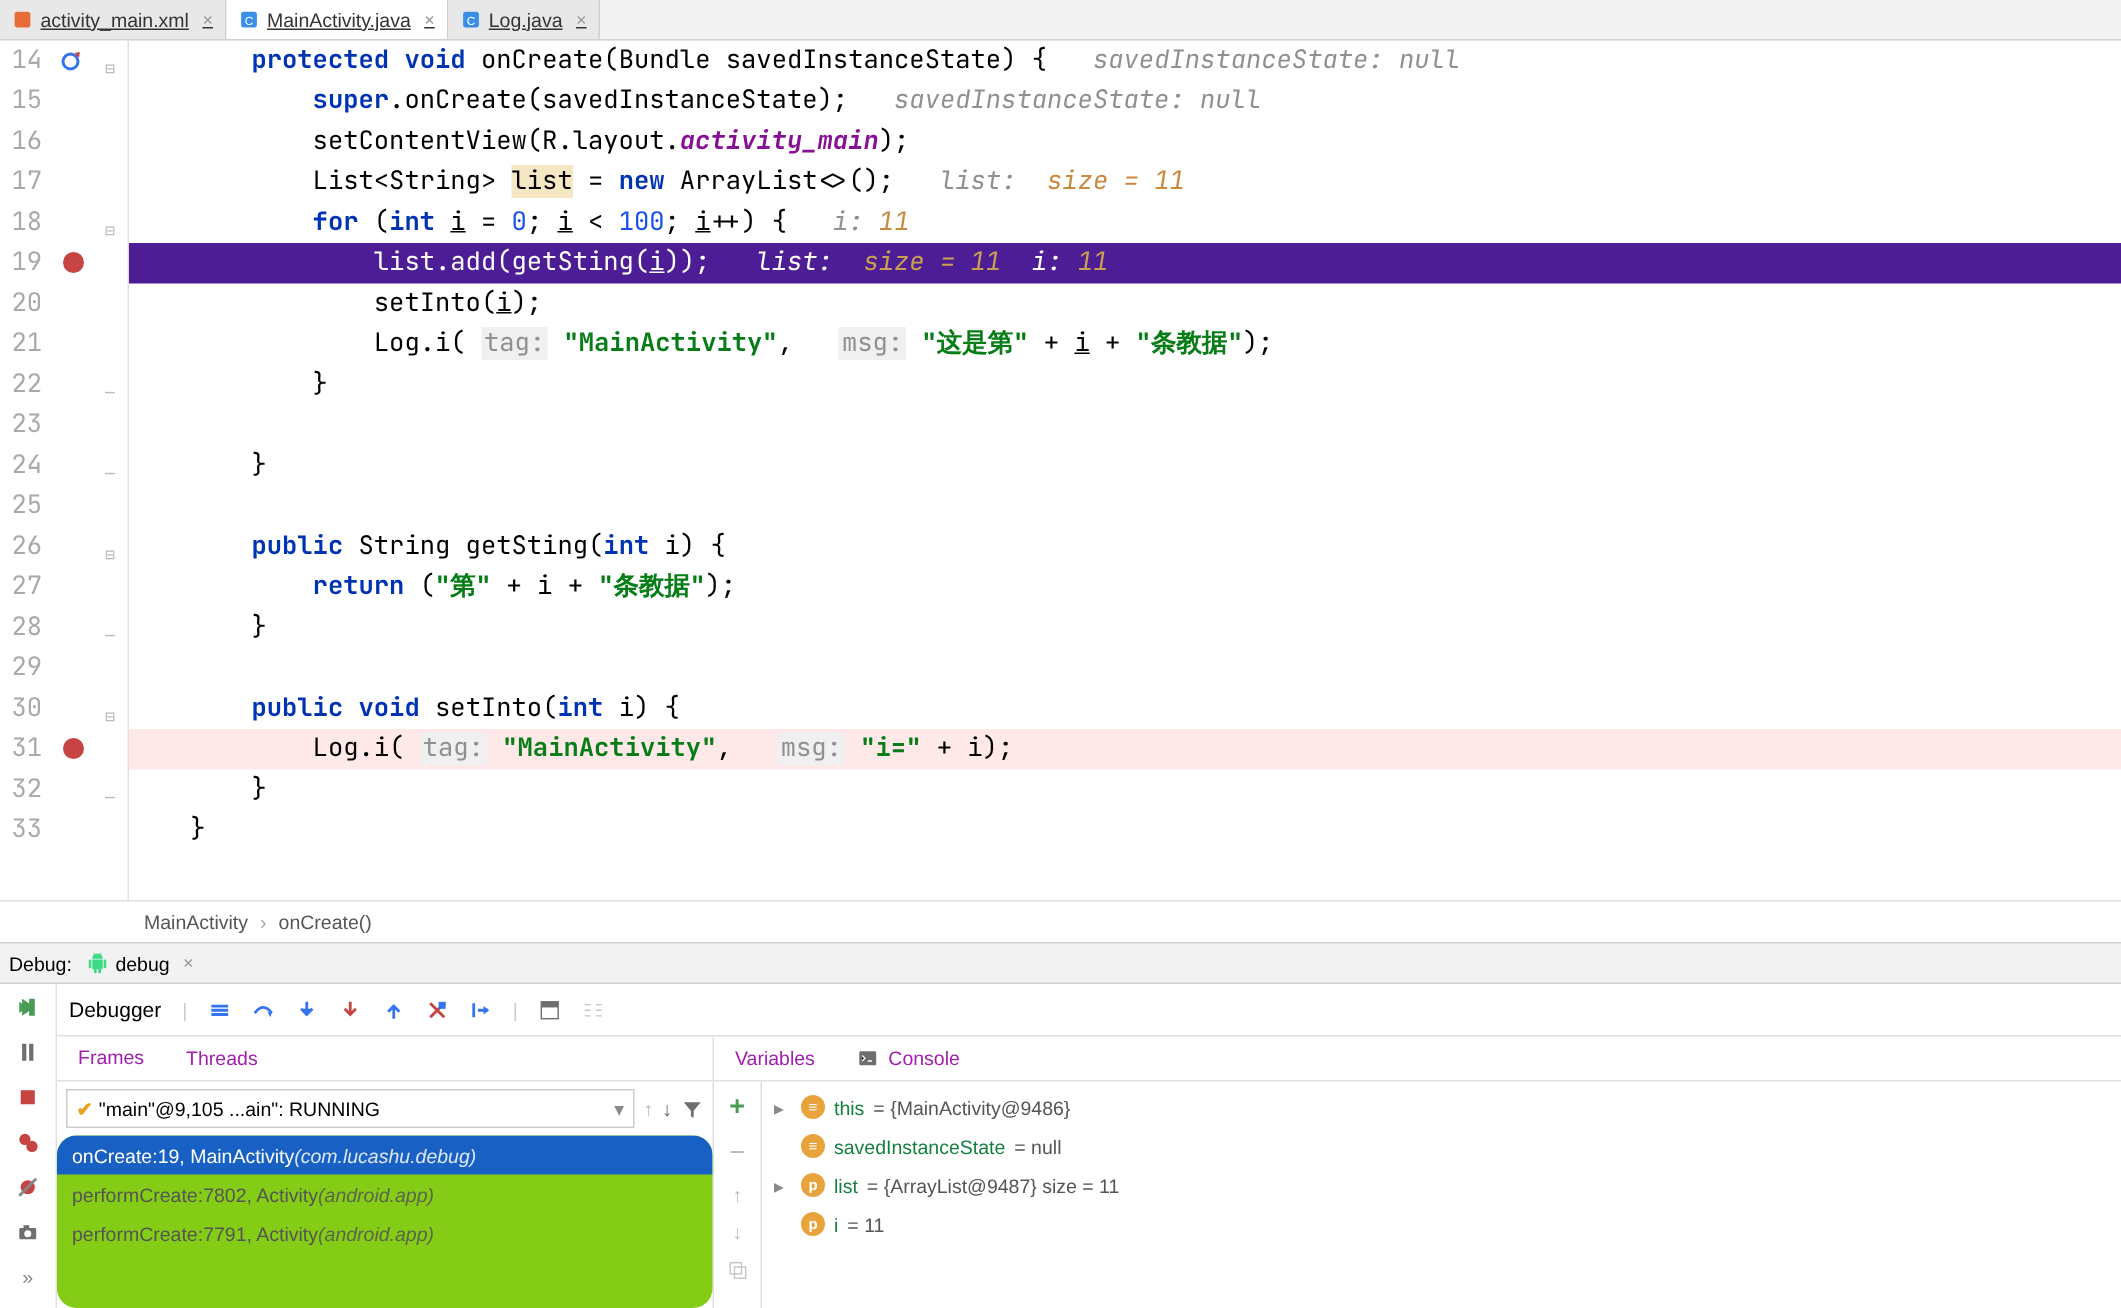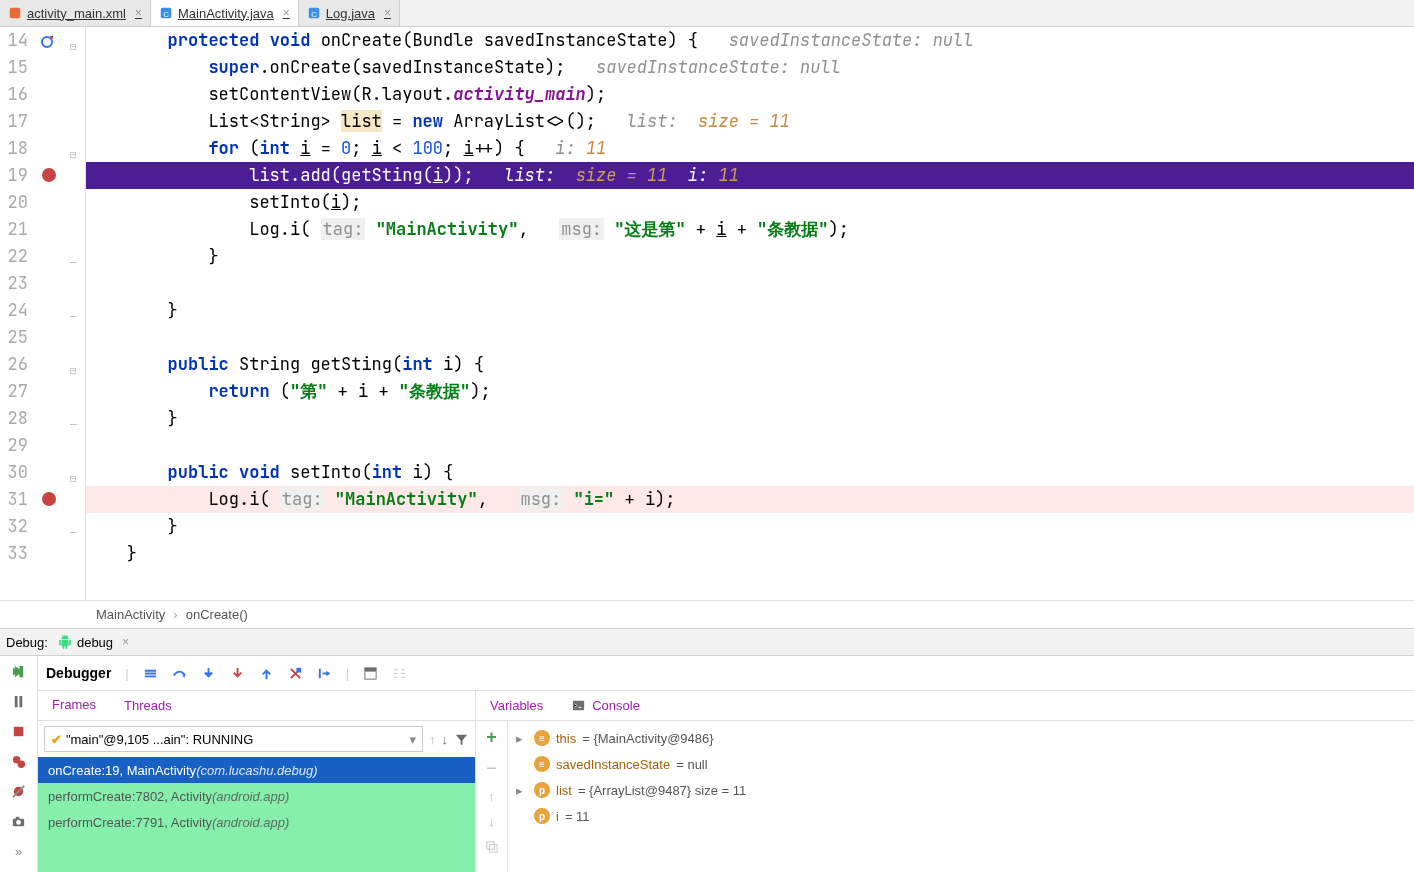--- a/index.html
+++ b/index.html
@@ -36,30 +36,30 @@
 .toolbtn { width: 18px; height: 18px; display: flex; align-items: center; justify-content: center; }
 .debug-main { flex: 1; display: flex; flex-direction: column; }
 .debug-toolbar { height: 35px; border-bottom: 1px solid #e0e0e0; display: flex; align-items: center; padding: 0 8px; gap: 14px; }
 .debug-tabrow { height: 30px; border-bottom: 1px solid #e0e0e0; display: flex; align-items: center; }
 .debug-tab { padding: 0 14px; height: 100%; display: flex; align-items: center; color: #a21caf; }
 .debug-panels { flex: 1; display: flex; }
 .frames-panel { width: 438px; border-right: 1px solid #e0e0e0; display: flex; flex-direction: column; }
 .frames-toolbar { height: 36px; display: flex; align-items: center; padding: 0 6px; gap: 6px; border-bottom: 0; }
 .thread-combo { flex: 1; border: 1px solid #ccc; height: 26px; display: flex; align-items: center; padding: 0 6px; font-size: 13px; background: #fff; }
 .check { color: #f0a020; margin-right: 4px; font-weight: bold; }
-.frames-list { flex: 1; overflow: hidden; background: #86efac; }
+.frames-list { flex: 1; overflow: hidden; background: #84cc16; border-radius: 13px; }
 .frame-item { height: 26px; display: flex; align-items: center; padding: 0 10px; font-size: 13px; color: #555; }
 .frame-item.sel { background: #1860c3; color: #fff; }
 .frame-item .pkg { font-style: italic; opacity: 0.85; }
 .vars-side { width: 32px; border-right: 1px solid #e0e0e0; display: flex; flex-direction: column; align-items: center; padding-top: 6px; gap: 10px; }
 .vars-panel { flex: 1; padding: 4px 0 0 8px; }
 .var-row { height: 26px; display: flex; align-items: center; gap: 6px; font-size: 13px; }
 .var-arrow { width: 12px; color: #888; }
 .var-icon { width: 16px; height: 16px; border-radius: 8px; display: flex; align-items: center; justify-content: center; font-size: 10px; font-weight: bold; color: #fff; }
-.var-name { color: #a16207; }
+.var-name { color: #15803d; }
 .var-val { color: #555; }
 .bp-mark { width: 14px; height: 14px; border-radius: 7px; background: #c74444; position: absolute; left: 6px; }
 .bp-check::after { content: "✓"; position: absolute; color: #fff; font-size: 9px; left: 9px; top: 0px; }
 .line-mark { position: absolute; left: 4px; }
 .fold-mark { position: absolute; left: 4px; color: #bbb; font-size: 11px; }
 svg.ico { width: 15px; height: 15px; }
 .dbg-tab-debug { display: flex; align-items: center; gap: 5px; }
 .android-icon { width: 14px; height: 14px; }
 </style>
 </head>
@@ -188,21 +188,21 @@
           <rect fill="#6e6e6e" x="2" y="5" width="12" height="8" rx="1"></rect>
           <circle fill="#fff" cx="8" cy="9" r="2.5"></circle>
           <rect fill="#6e6e6e" x="5" y="3" width="4" height="3"></rect>
         </svg>
       </div>
     <div class="toolbtn" style="color:#888;">»</div>
   </div>
 
   <div class="debug-main">
     <div class="debug-toolbar">
-      <span style="font-size:14px;font-weight:bold;">Debugger</span>
+      <span style="font-size:14px;">Debugger</span>
       <span style="color:#ccc;">|</span>
       <svg class="ico" viewBox="0 0 16 16">
           <path fill="none" stroke="#3574f0" stroke-width="2" d="M2 5h12M2 8h12M2 11h12"></path>
         </svg>
       <svg class="ico" viewBox="0 0 16 16">
           <path fill="none" stroke="#3574f0" stroke-width="2" d="M2 10 Q8 2 14 10"></path>
           <path fill="#3574f0" d="M11 9l3 1-1 3z"></path>
         </svg>
       <svg class="ico" viewBox="0 0 16 16">
           <path fill="#3574f0" d="M8 2v8M4 7l4 4 4-4" stroke="#3574f0" stroke-width="2"></path>

